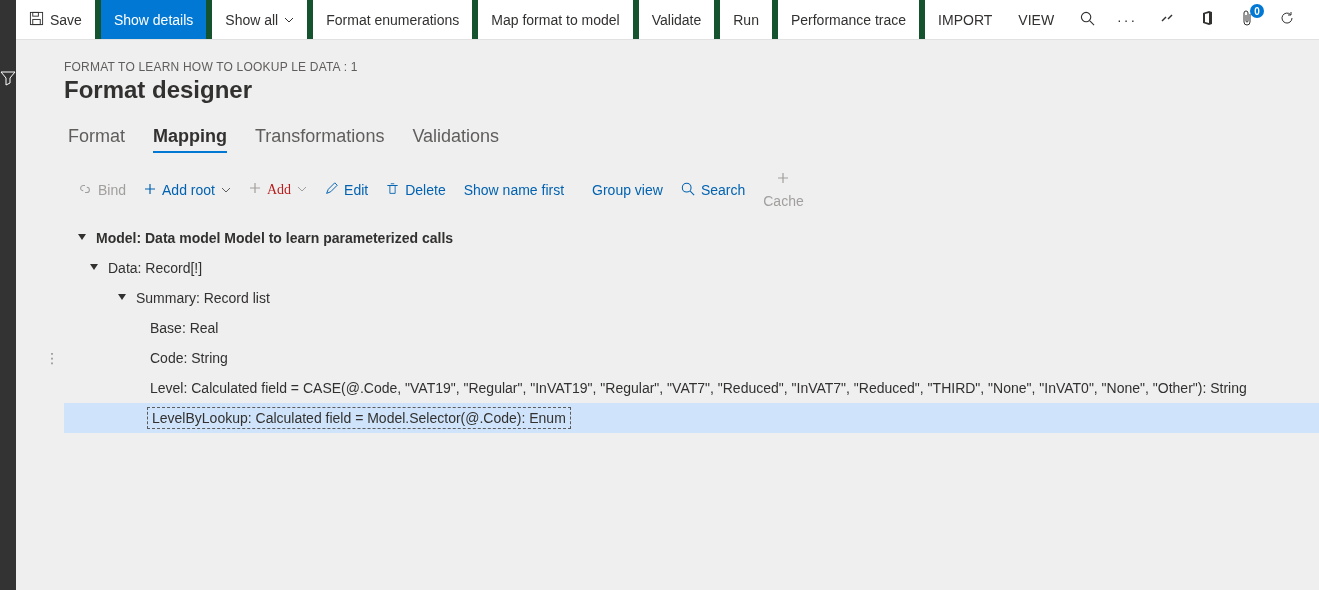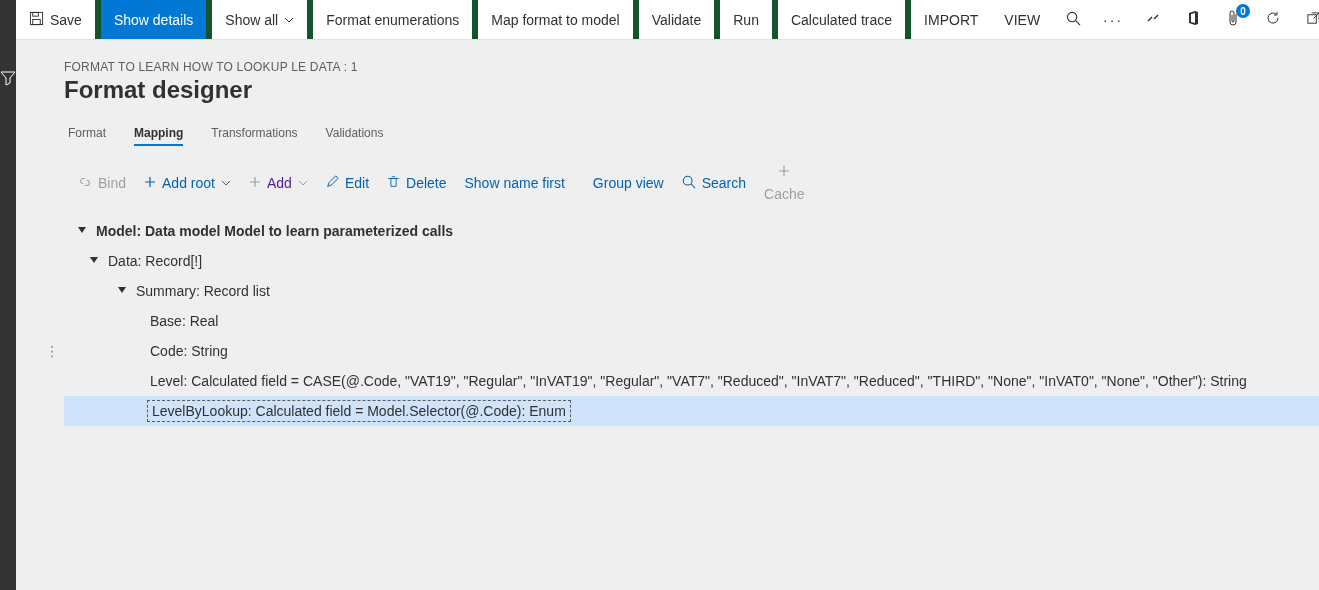--- a/index.html
+++ b/index.html
@@ -59,21 +59,21 @@
     position:relative;
   }
   .breadcrumb {
     font-size: 12px; color:#605e5c; letter-spacing:.2px;
     margin-bottom: 2px;
   }
   h1.page-title {
     font-size: 24px; font-weight:600; margin: 0 0 16px 0;
   }
   .tabs { display:flex; gap:28px; margin-bottom: 14px; padding-left: 4px; }
-  .tab { color:#605e5c; padding: 6px 0; cursor:pointer; font-size:12px; }
+  .tab { color:#605e5c; padding: 6px 0; cursor:pointer; font-size:18px; }
   .tab.active { color:#323130; font-weight:600; box-shadow: inset 0 -2px 0 #0078d4; }
   .toolbar {
     display:flex; align-items:center; gap: 18px;
     padding: 4px 0 14px 14px;
     font-size:14px;
   }
   .tb-item { display:flex; align-items:center; gap:6px; cursor:pointer; color:#605e5c; }
   .tb-blue { color:#0062b1; }
   .tree-wrap { position:relative; padding-right: 50px; }
   .tree { font-size:14px; }
@@ -181,21 +181,21 @@
       <div class="cmd">
         <span>Map format to model</span>
       </div>
       <div class="cmd">
         <span>Validate</span>
       </div>
       <div class="cmd">
         <span>Run</span>
       </div>
       <div class="cmd">
-        <span>Calculated trace</span>
+        <span>Performance trace</span>
       </div>
       <div class="cmd noborder">
         <span>IMPORT</span>
       </div>
       <div class="cmd noborder">
         <span>VIEW</span>
       </div>
       <div class="iconbtn noborder">
         <span>
           <svg width="15" height="15" viewBox="0 0 16 16" fill="none" stroke="#323130" stroke-width="1.2">
@@ -279,21 +279,21 @@
                 <path d="M6 1v10M1 6h10"></path>
               </svg>
           </span>
           <span>Add root</span>
           <span>
             <svg width="10" height="10" viewBox="0 0 10 10" fill="none" stroke="#605e5c" stroke-width="1">
                 <path d="M1 3 L5 7 L9 3"></path>
               </svg>
           </span>
         </div>
-        <div class="tb-item" style="color:#4c1d95;">
+        <div class="tb-item" style="color:#b91c1c;font-family:Liberation Serif, serif;">
           <span>
             <svg width="12" height="12" viewBox="0 0 12 12" stroke="#a19f9d" stroke-width="1.2">
                 <path d="M6 1v10M1 6h10"></path>
               </svg>
           </span>
           <span>Add</span>
           <span>
             <svg width="10" height="10" viewBox="0 0 10 10" fill="none" stroke="#a19f9d" stroke-width="1">
                 <path d="M1 3 L5 7 L9 3"></path>
               </svg>

